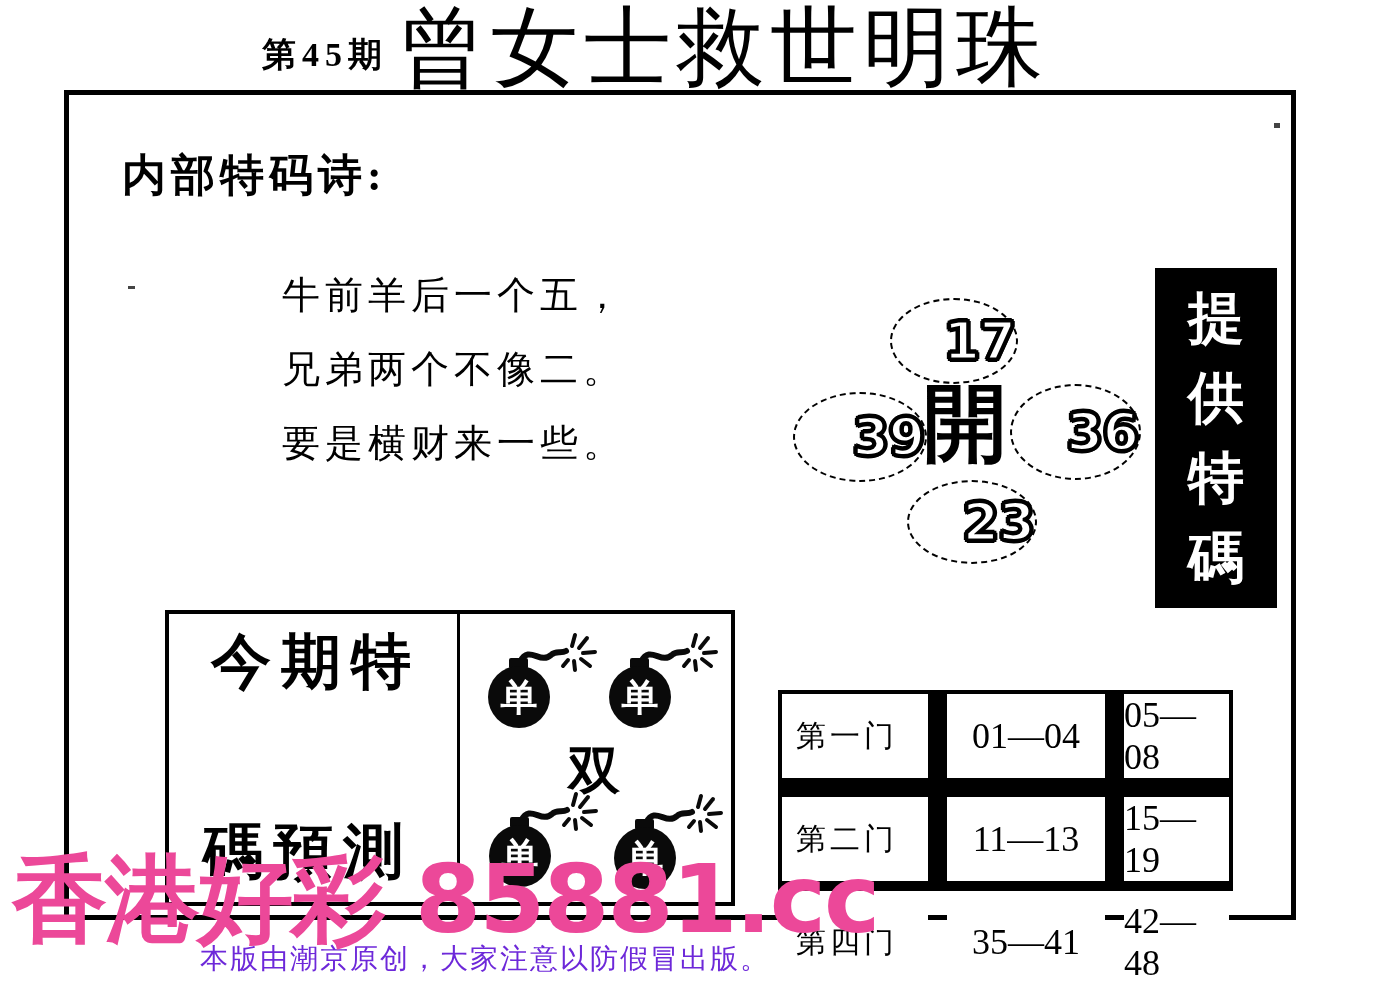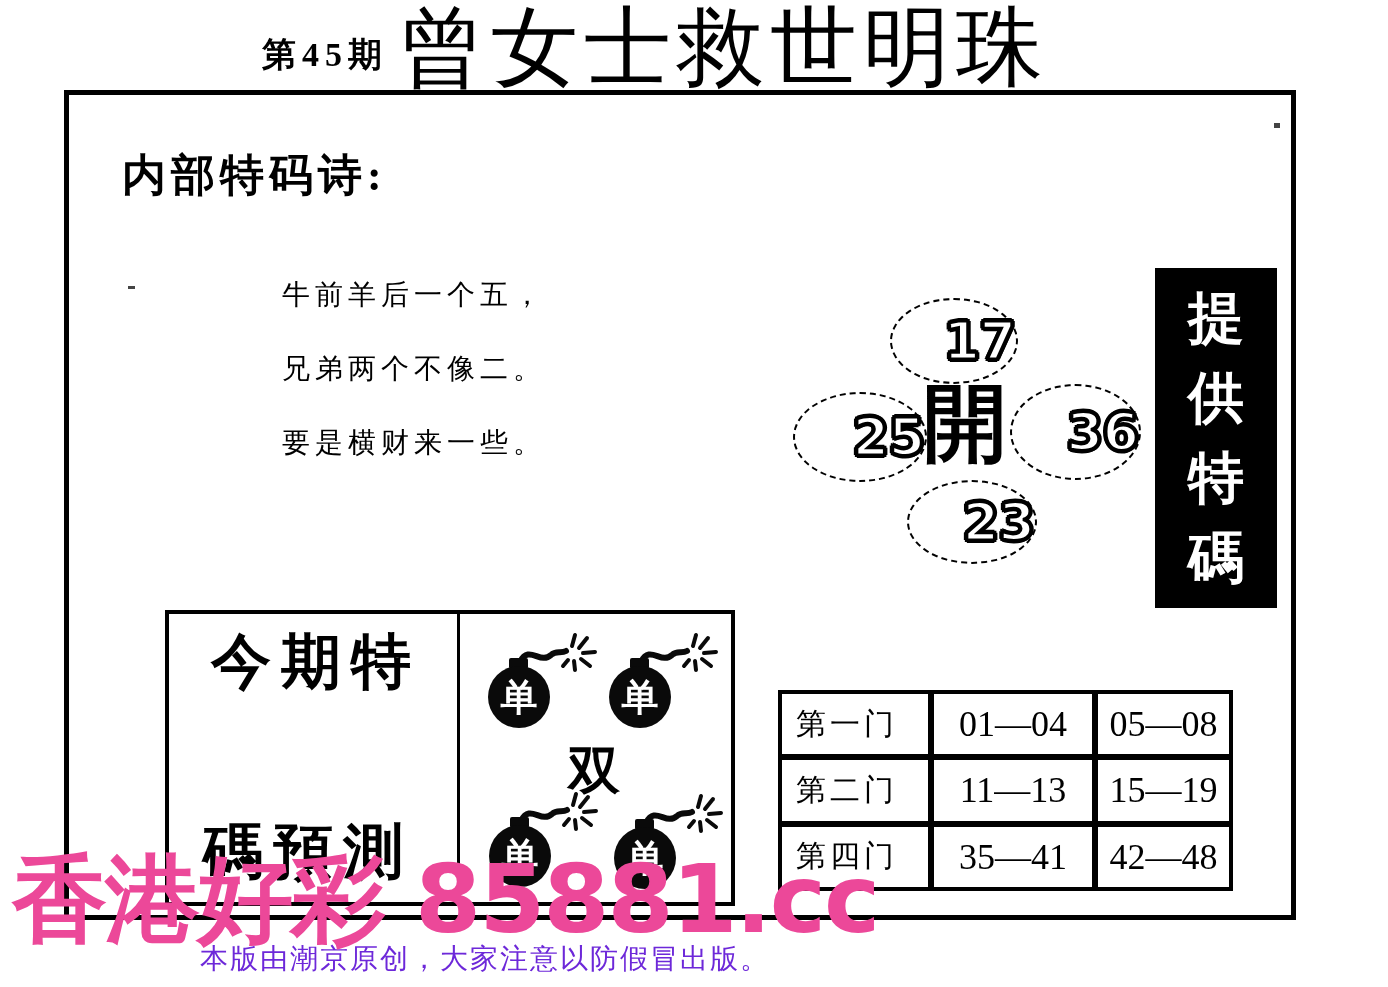--- a/index.html
+++ b/index.html
@@ -9,21 +9,21 @@
   
   .issue{position:absolute;left:262px;top:32px;font-size:34px;font-weight:bold;letter-spacing:6px;}
   .main-title{position:absolute;left:398px;top:0px;font-size:87px;font-weight:400;
               letter-spacing:6px;white-space:nowrap;line-height:1.1;}
 
   
   .frame{position:absolute;left:64px;top:90px;width:1222px;height:820px;border:5px solid #000;}
 
   
   .poem-heading{position:absolute;left:122px;top:146px;font-size:44px;font-weight:bold;letter-spacing:5px;}
-  .poem{position:absolute;left:282px;top:258px;font-size:28px;line-height:74px;letter-spacing:5px;}
+  .poem{position:absolute;left:282px;top:258px;font-size:38px;line-height:74px;letter-spacing:5px;}
 
   
   .oval{position:absolute;border:2px dashed #000;border-radius:50%;
         display:flex;align-items:center;justify-content:flex-end;}
   .oval-num{font-family:"DejaVu Sans", sans-serif;font-weight:800;font-size:52px;color:#fff;
         -webkit-text-stroke:3px #000;
         text-shadow:-2px -2px 0 #000,2px -2px 0 #000,-2px 2px 0 #000,2px 2px 0 #000,
                     0 -3px 0 #000,0 3px 0 #000,-3px 0 0 #000,3px 0 0 #000;}
   .oval-top{left:890px;top:298px;width:124px;height:82px;}
   .oval-left{left:793px;top:392px;width:130px;height:86px;}
@@ -51,21 +51,21 @@
   .bomb .ink{fill:#0a0a0a;}
   .bomb .line{stroke:#0a0a0a;fill:none;stroke-linecap:round;}
   .bomb1{left:318px;top:18px;}
   .bomb2{left:439px;top:18px;}
   .bomb3{left:319px;top:177px;}
   .bomb4{left:444px;top:179px;}
 
   
   .gate-table{position:absolute;left:778px;top:690px;width:447px;height:193px;
               background:#000;border:4px solid #000;display:grid;
-              grid-template-columns:146px 158px 1fr;grid-template-rows:1fr 1fr 1fr;gap:6px;
+              grid-template-columns:146px 158px 1fr;grid-template-rows:1fr 1fr 1fr;gap:19px;
               box-sizing:content-box;}
   .gate-cell{background:#fff;display:flex;align-items:center;}
   .gate-label{padding-left:14px;font-size:30px;letter-spacing:4px;}
   .gate-range{justify-content:center;font-size:36px;}
 
   
   .watermark{position:absolute;left:12px;top:852px;font-size:95px;font-weight:900;
              font-family:"DejaVu Sans",sans-serif;color:#ec4899;white-space:nowrap;
              letter-spacing:-2px;z-index:20;line-height:1;}
   .footer-note{position:absolute;left:200px;top:940px;font-size:28px;letter-spacing:2px;
@@ -92,21 +92,21 @@
   <div class="poem">
     <div>牛前羊后一个五，</div>
     <div>兄弟两个不像二。</div>
     <div>要是横财来一些。</div>
   </div>
 
   <div class="oval oval-top">
     <span class="oval-num">17</span>
   </div>
   <div class="oval oval-left">
-    <span class="oval-num">25</span>
+    <span class="oval-num">39</span>
   </div>
   <div class="oval oval-right">
     <span class="oval-num">36</span>
   </div>
   <div class="oval oval-bottom">
     <span class="oval-num">23</span>
   </div>
   <div class="kai-char">開</div>
 
   <div class="banner">

